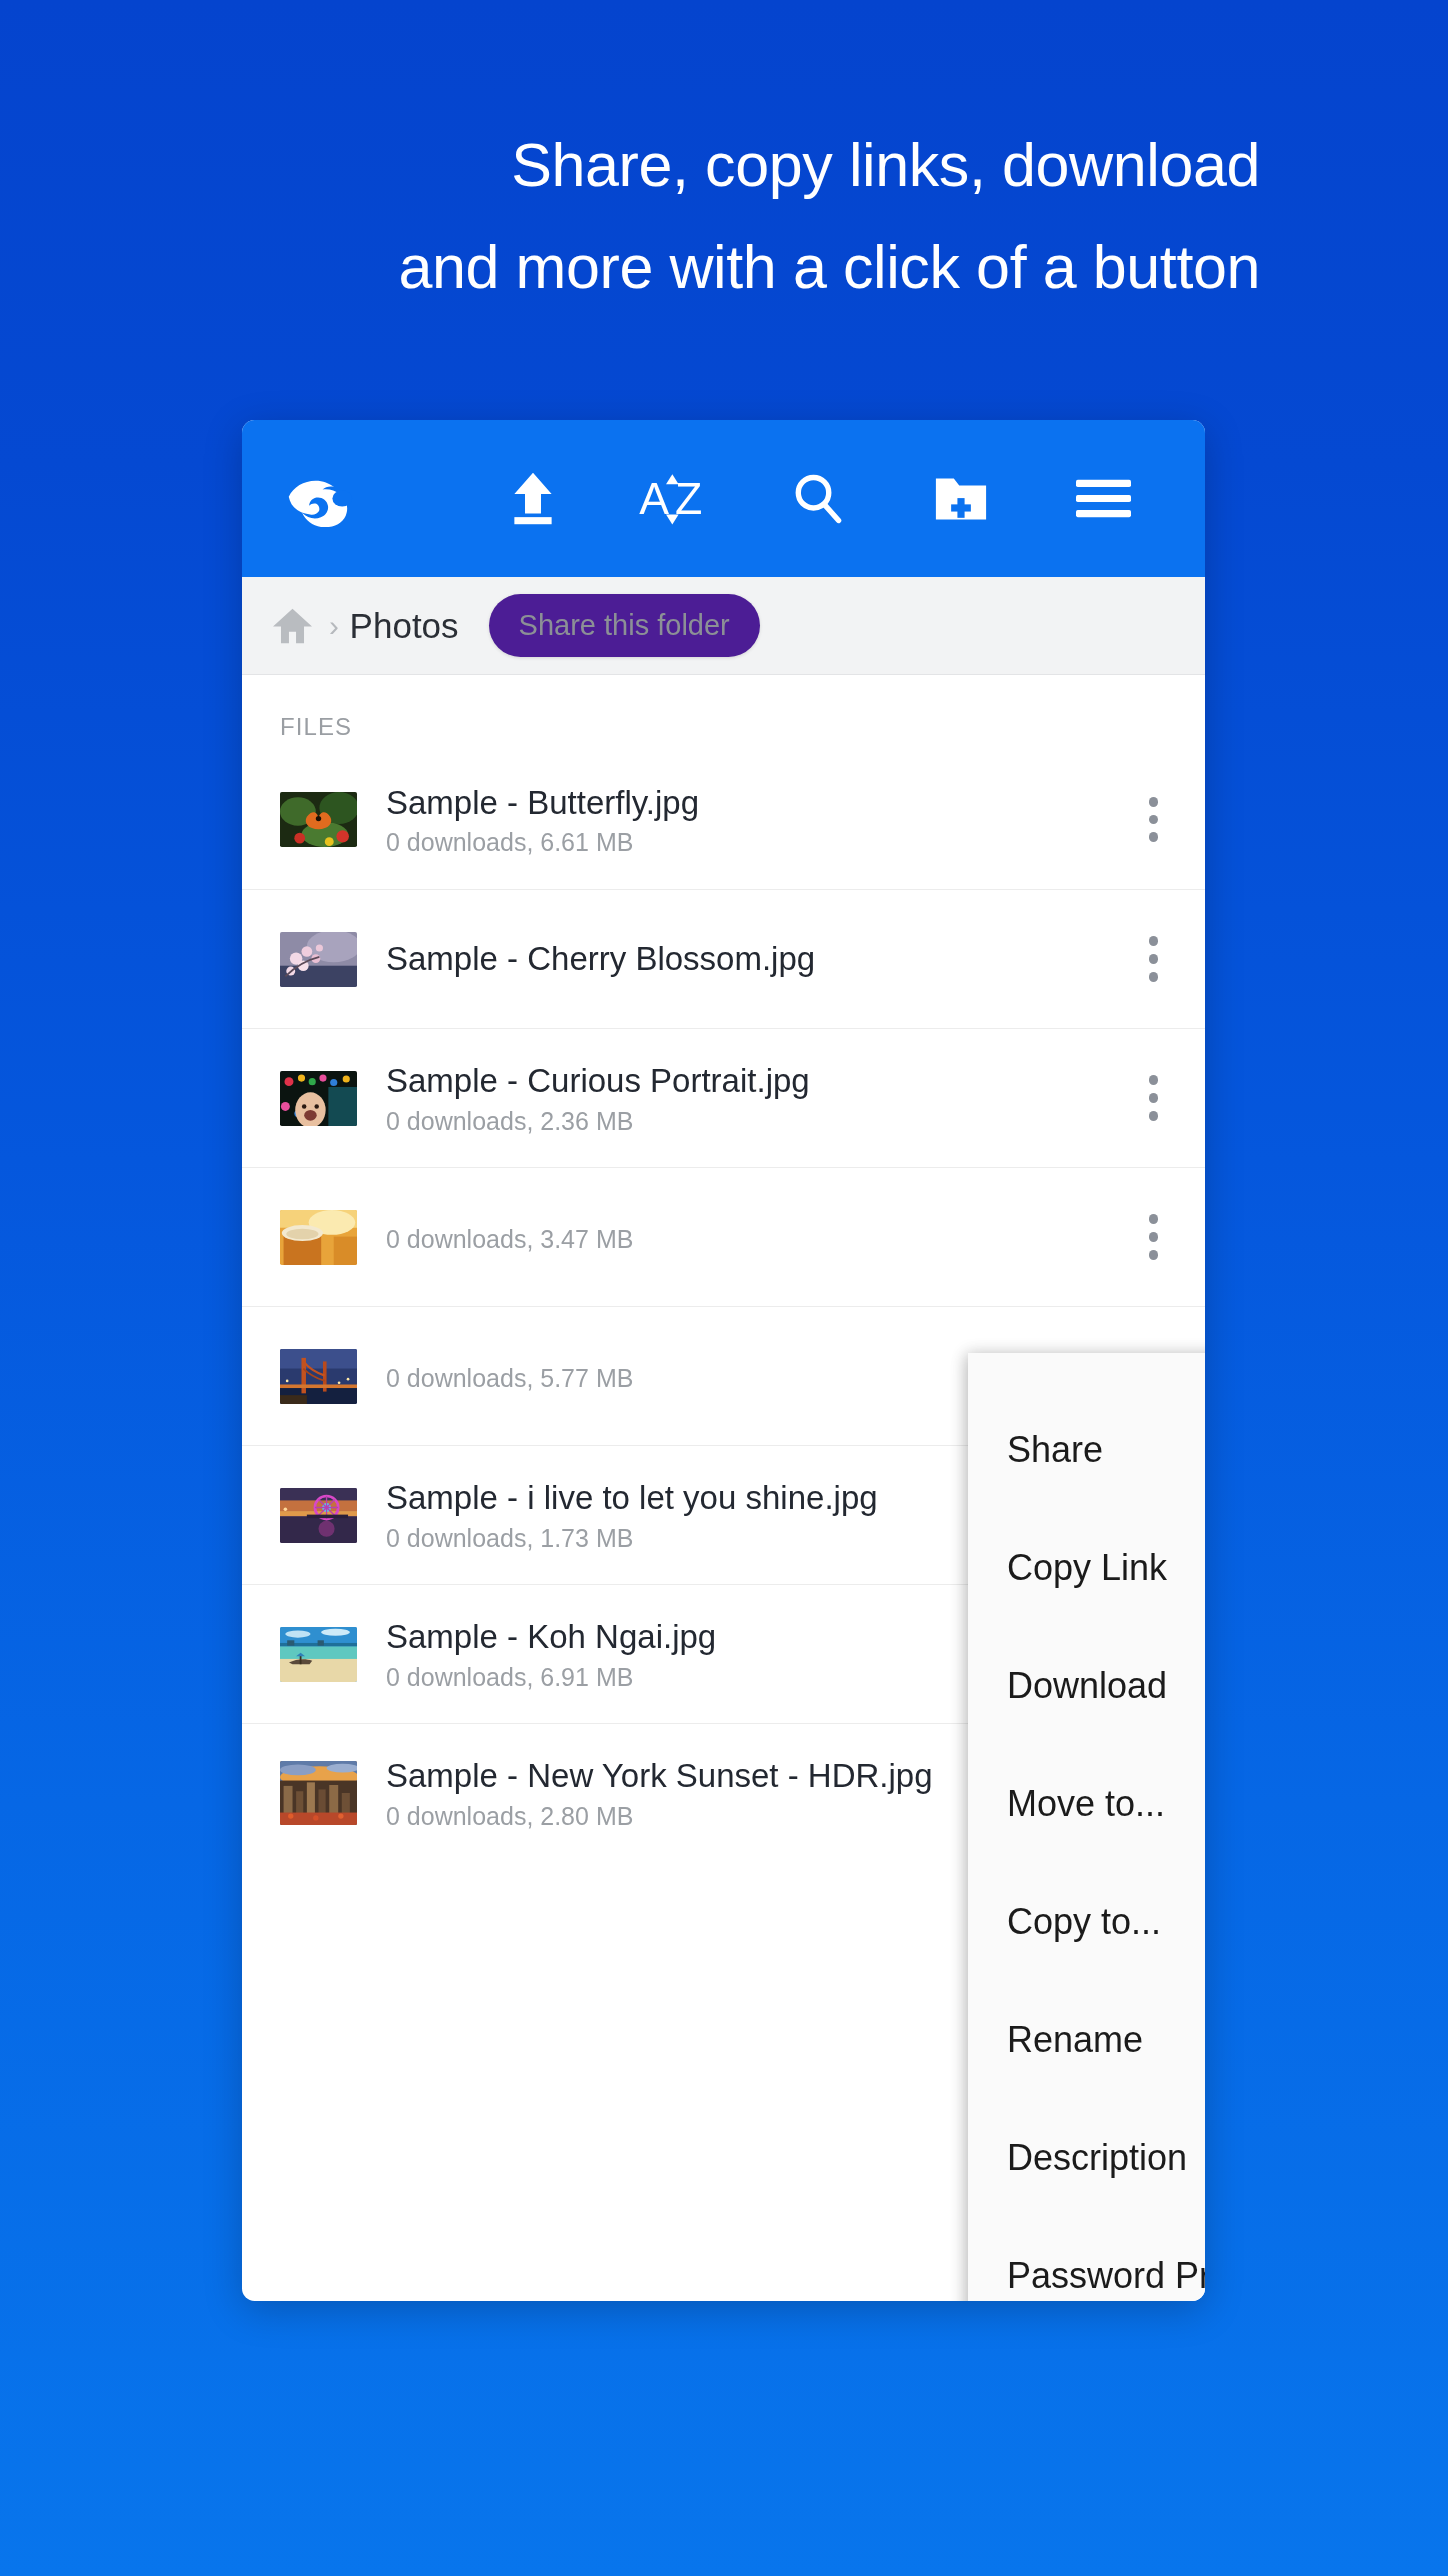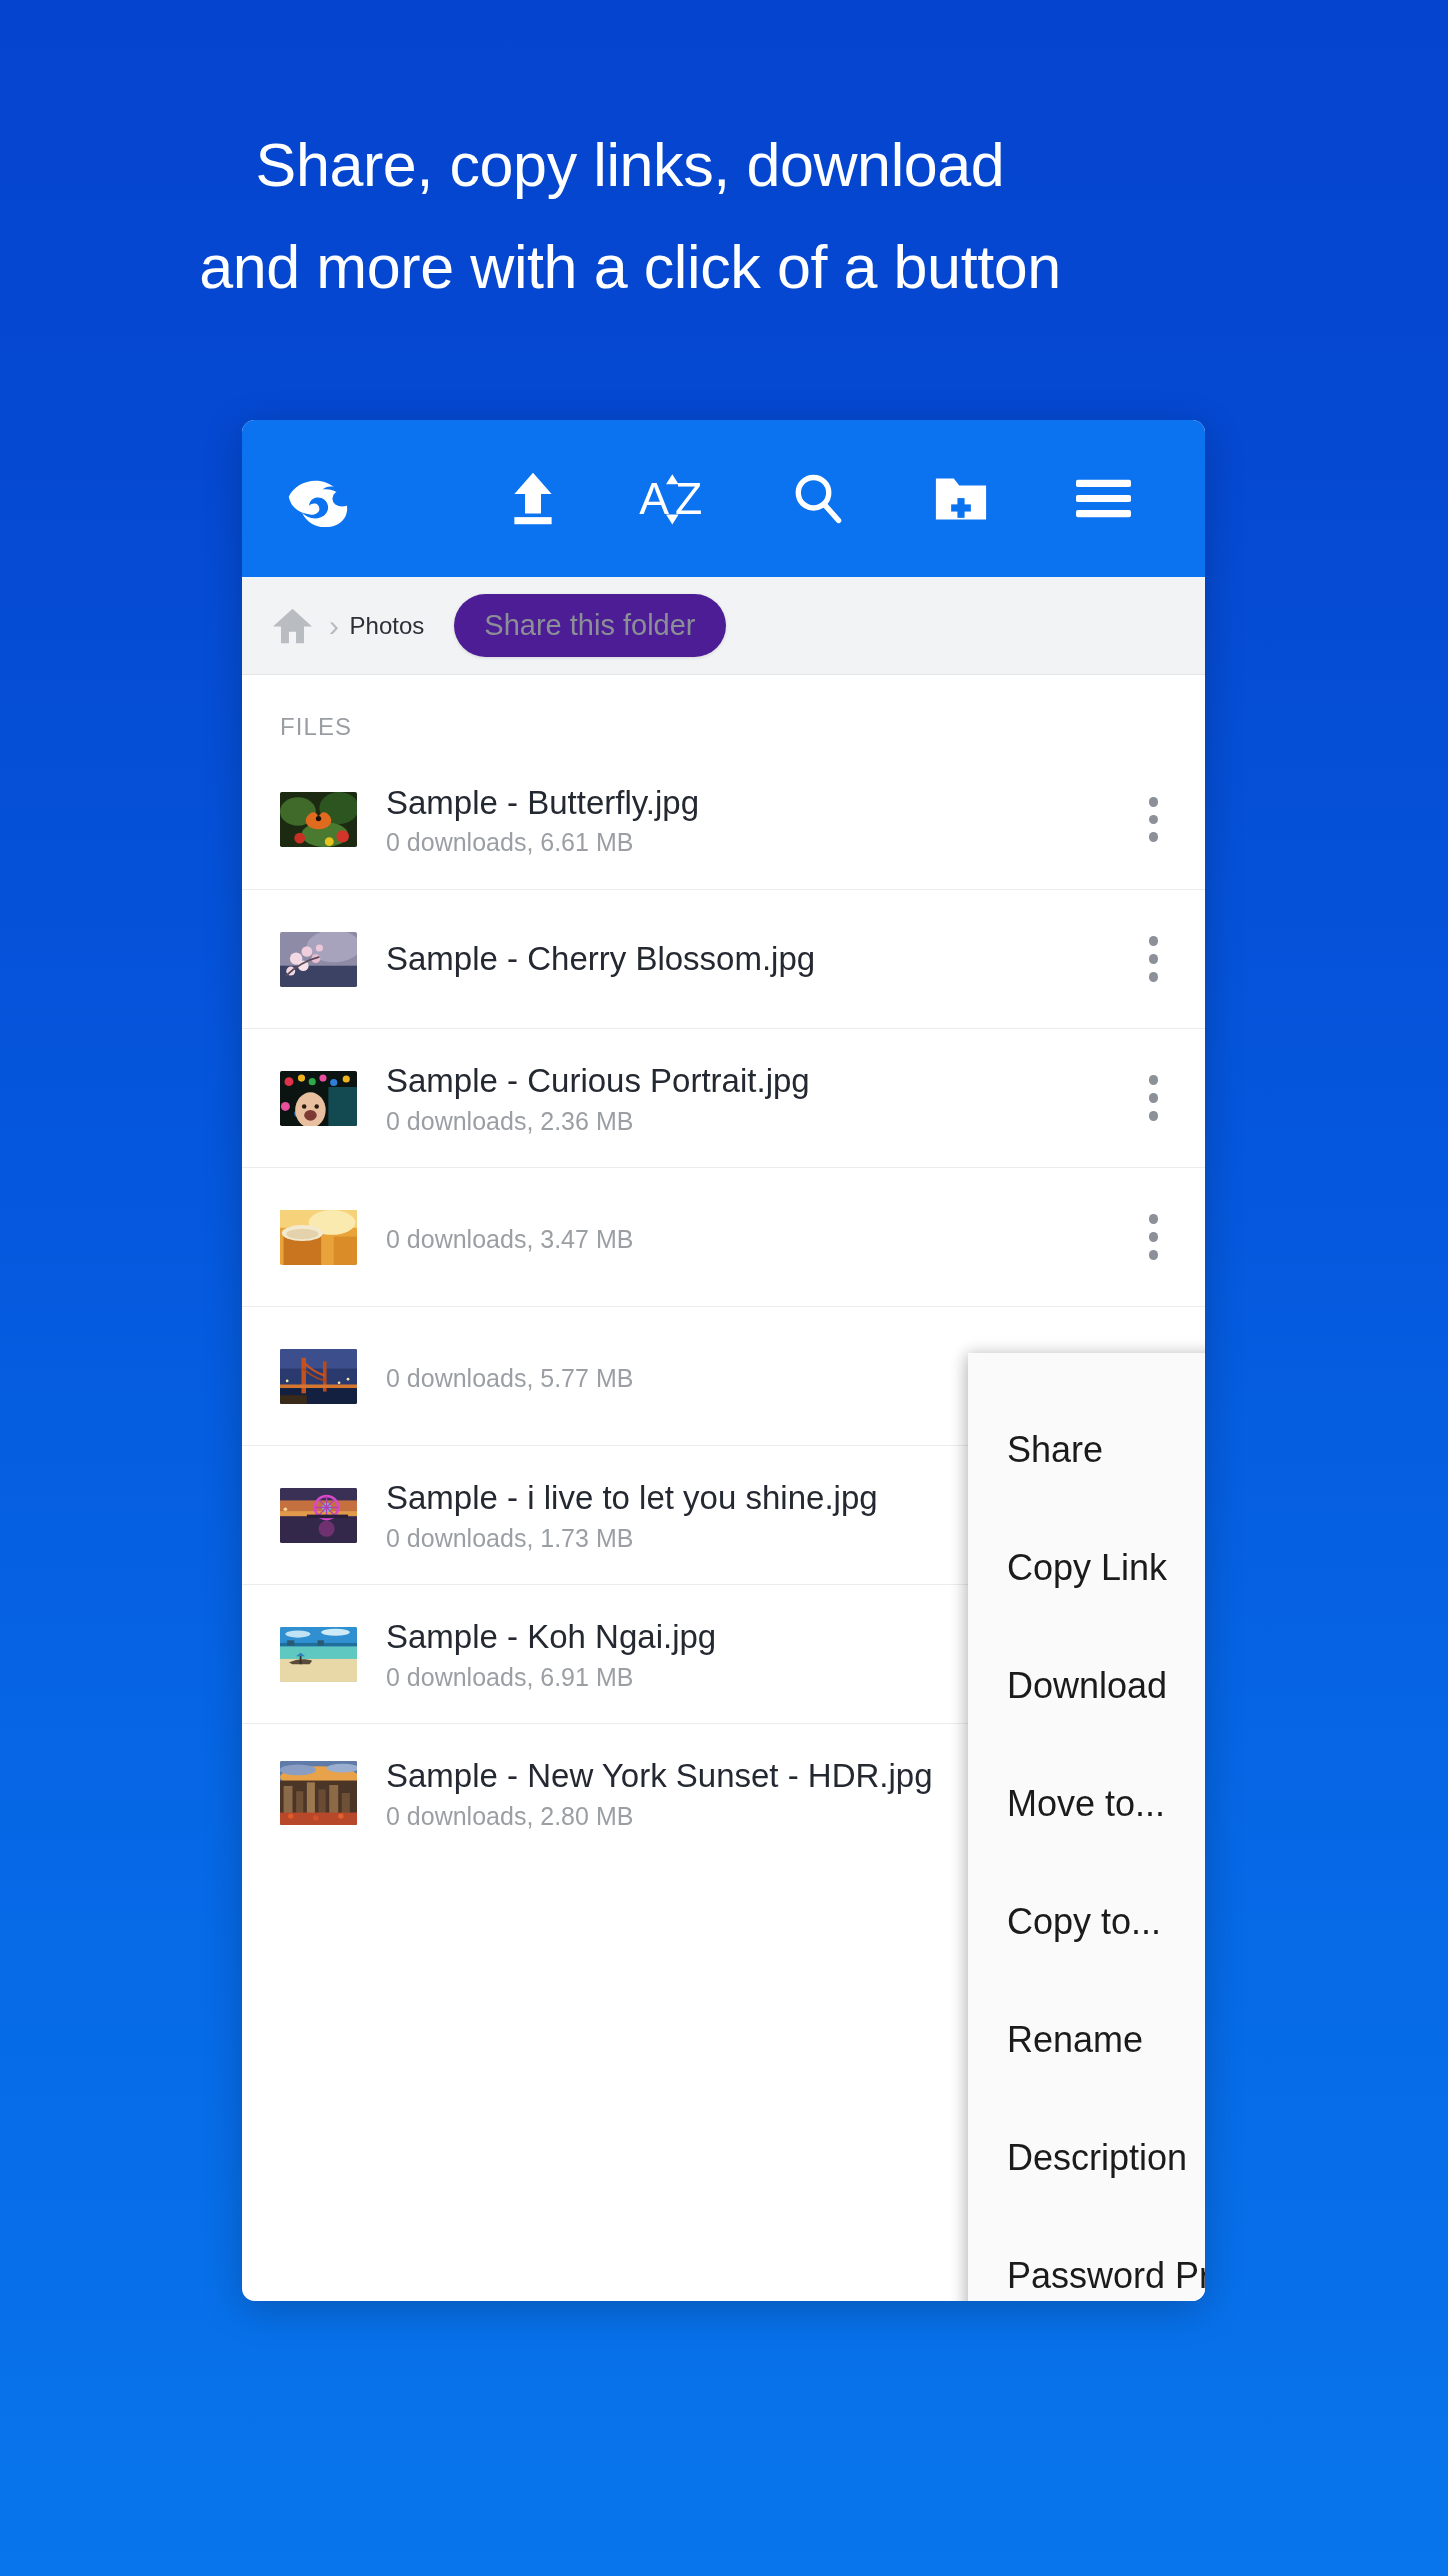--- a/index.html
+++ b/index.html
@@ -8,21 +8,21 @@
   body{
     font-family:"Liberation Sans", sans-serif;
     background:linear-gradient(180deg,#0544ce 0%,#0549d2 18%,#0557dd 45%,#0667e5 70%,#0875ec 100%);
     overflow:hidden;
     position:relative;
   }
 
   
   .headline{
     position:absolute; left:0; top:114px; width:1260px;
-    text-align:center; color:#ffffff;
+    text-align:right; color:#ffffff;
     font-size:61px; line-height:102px; font-weight:400;
     letter-spacing:-0.4px;
   }
   .headline .l{display:block;}
 
   
   .card{
     position:absolute; left:242px; top:420px;
     width:963px; height:1881px;
     background:#ffffff;
@@ -47,21 +47,21 @@
 
   
   .crumbbar{
     height:98px; background:#f2f3f4;
     display:flex; align-items:center;
     padding:0 30px;
     border-bottom:0.9px solid #e3e4e6;
   }
   .home-ico{ margin-right:12.5px; display:flex; align-items:center;}
   .chev{ color:#b6b9bd; font-size:29.5px; margin:0 10.7px 0 3.6px; line-height:1;}
-  .crumb-name{ font-size:24px; color:#2b2f36; }
+  .crumb-name{ font-size:35px; color:#2b2f36; }
   .share-pill{
     margin-left:30px;
     background:#4c1d95;
     border-radius:39px;
     padding:15px 30px;
     font-size:29px;
     color:#8c9096;
     box-shadow:0 0.9px 3.6px rgba(0,0,0,.12);
     cursor:pointer;
     white-space:nowrap;

